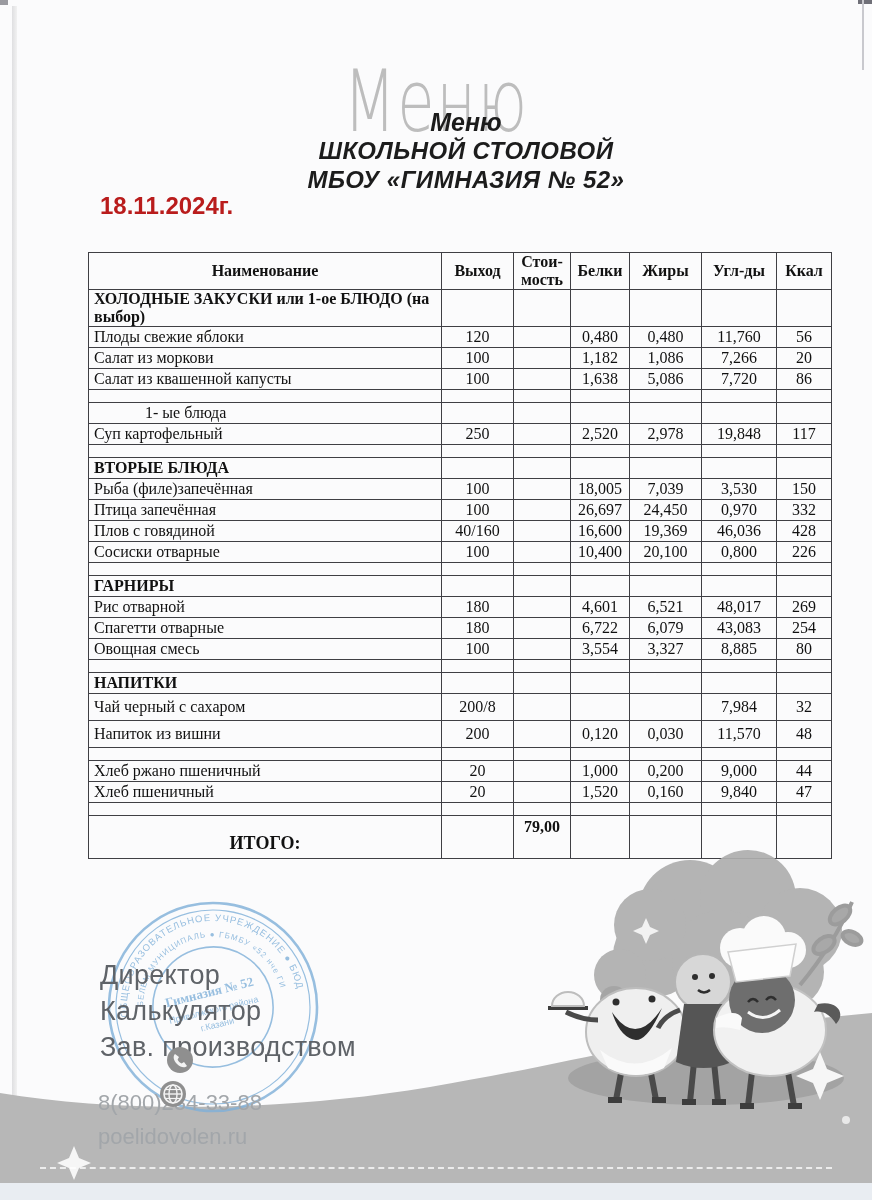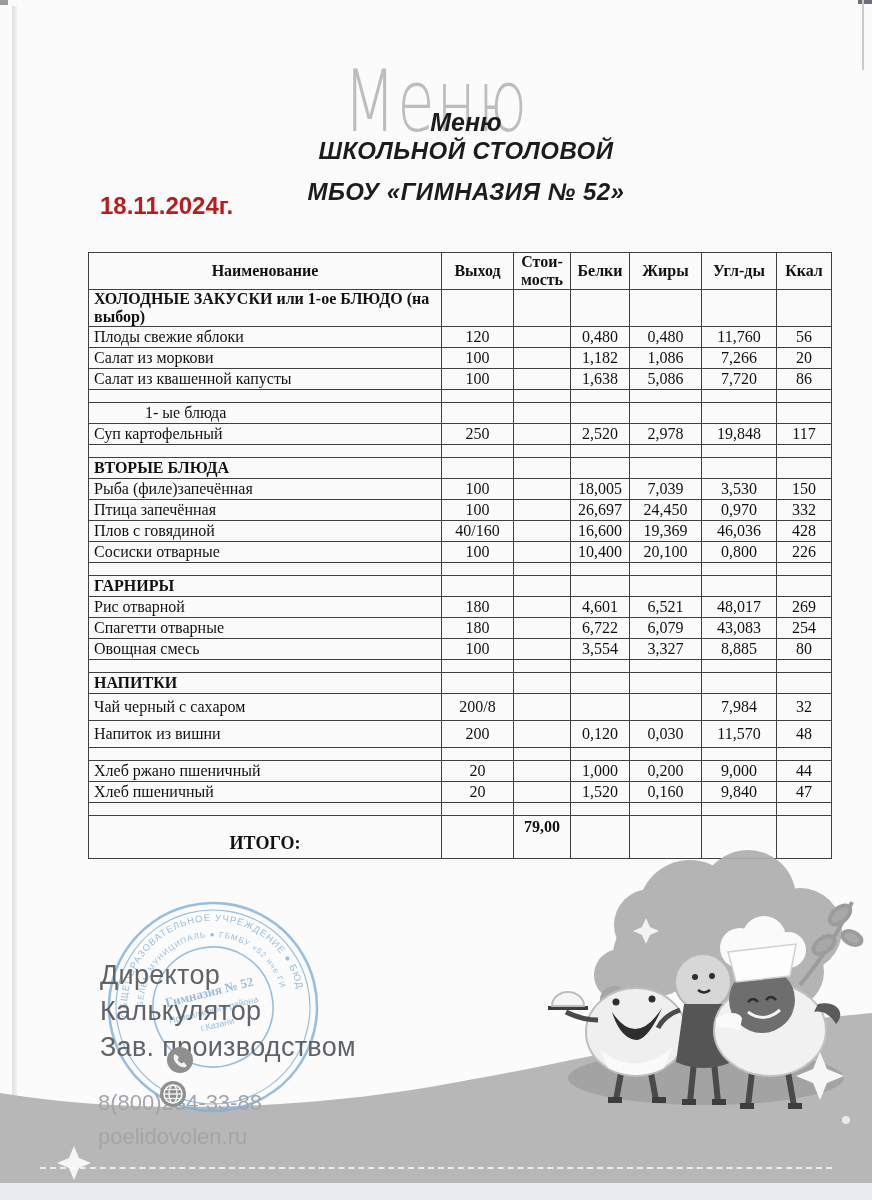--- a/index.html
+++ b/index.html
@@ -13,21 +13,21 @@
   .scan-edge-right{position:absolute;right:8px;top:0;width:2px;height:70px;background:#c9c9ce;}
 
   
   .hand-title{position:absolute;left:0;right:0;top:52px;text-align:center;
     font-family:"DejaVu Sans",sans-serif;font-weight:200;font-size:74px;color:#b3b3b3;
     letter-spacing:2px;transform:scale(.82,1.15);transform-origin:50% 0;opacity:.85;}
   .print-titles{position:absolute;left:60px;right:0;top:108px;text-align:center;
     font-family:"Liberation Sans",sans-serif;font-style:italic;font-weight:bold;color:#1c1c1c;}
   .print-titles .t1{font-size:25px;line-height:28px;}
   .print-titles .t2{font-size:24px;line-height:29px;letter-spacing:.5px;text-align:center;}
-  .print-titles .t3{font-size:24px;line-height:29px;letter-spacing:.5px;margin-top:12px;}
+  .print-titles .t3{font-size:24px;line-height:29px;letter-spacing:.5px;}
   .menu-date{position:absolute;left:100px;top:192px;font-family:"Liberation Sans",sans-serif;
     font-weight:bold;font-size:24px;color:#b91c1c;}
 
   
   .menu-table-wrap{position:absolute;left:88px;top:252px;width:744px;}
   table.menu{border-collapse:collapse;width:100%;table-layout:fixed;}
   table.menu td,table.menu th{border:1px solid #3f3f44;padding:0 5px;vertical-align:middle;
     font-size:16px;line-height:1.12;overflow:hidden;}
   table.menu th{font-weight:bold;text-align:center;height:34px;font-size:16px;white-space:pre-line;}
   th.h-small{font-size:15px;line-height:1.02;}

